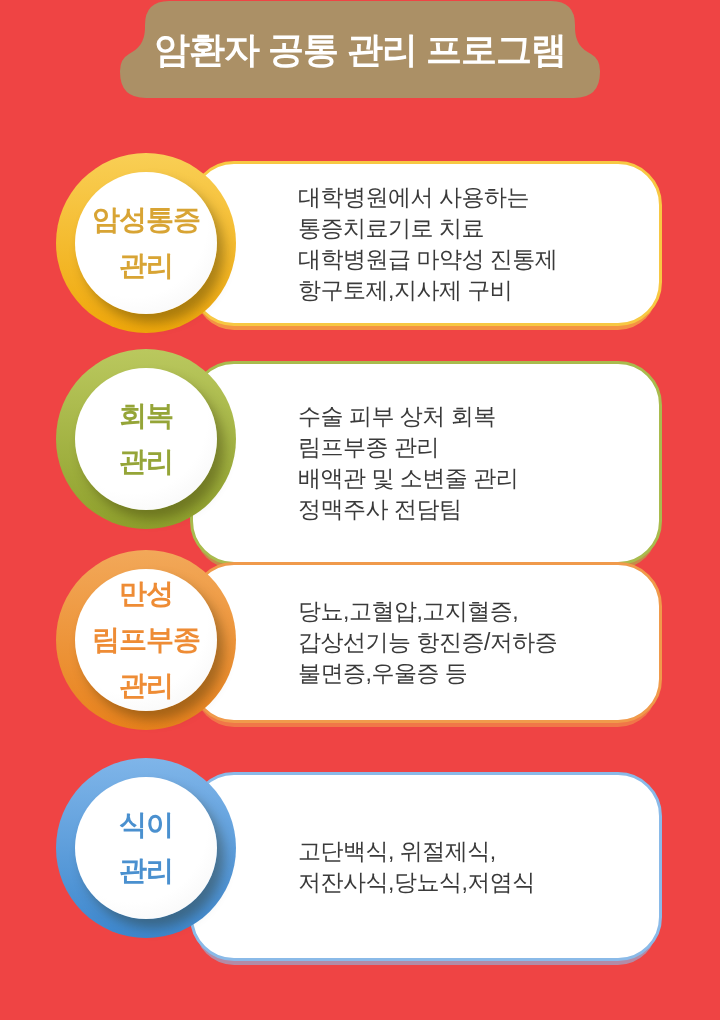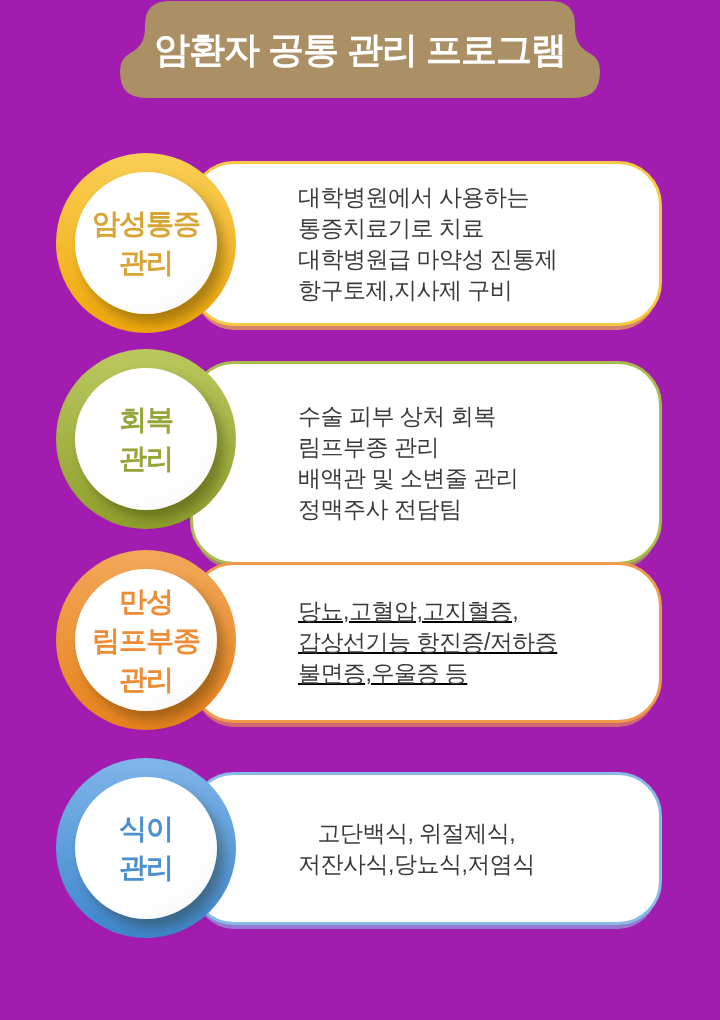--- a/index.html
+++ b/index.html
@@ -55,22 +55,22 @@
     background: #ffffff;
     border: 3px solid var(--box-border, #ccc);
     border-radius: 44px;
     box-shadow: 0 9px 0 -5px var(--shadow-color, rgba(0,0,0,0.15));
     display: flex;
     align-items: center;
     padding-left: 105px;
   }
   .s1 .box { top: 8px;  height: 165px; }
   .s2 .box { top: 12px; height: 204px; }
-  .s3 .box { top: 12px; height: 161px; text-decoration: underline; }
-  .s4 .box { top: 14px; height: 153px; text-align: center; }
+  .s3 .box { top: 12px; height: 161px; }
+  .s4 .box { top: 14px; height: 189px; }
 
   .box-text {
     font-size: 23px;
     line-height: 31px;
     letter-spacing: -0.5px;
     color: #3a3a3a;
     white-space: pre-line;
   }
 
   .ring {
@@ -89,31 +89,31 @@
     background: #ffffff;
     background: radial-gradient(circle at 40% 35%, #ffffff 60%, #f2f2f2 100%);
     box-shadow: 7px 9px 12px rgba(40, 35, 0, 0.35);
     display: flex;
     align-items: center;
     justify-content: center;
   }
   .circle-title {
     font-size: 28px;
     font-weight: bold;
-    line-height: 39px;
+    line-height: 46px;
     letter-spacing: -1px;
     text-align: center;
     color: var(--title-color, #555);
     white-space: pre-line;
   }
 </style>
 </head>
 <body style="background: rgb(248, 245, 240);">
 
-<div class="canvas" style="background: #a21caf;">
+<div class="canvas" style="background: #ef4444;">
 
   <svg class="header-svg" viewBox="0 0 720 110" aria-hidden="true">
     <path d="M 169 1 L 551 1 Q 575 1 575 25 L 575 27 C 575 43 582 49 591 54 Q 600 59 600 71 L 600 72 Q 600 98 574 98 L 146 98 Q 120 98 120 72 L 120 71 Q 120 59 129 54 C 138 49 145 43 145 27 L 145 25 Q 145 1 169 1 Z" fill="#ab9066"></path>
   </svg>
   <div class="header-title">암환자 공통 관리 프로그램</div>
 
   <div class="section s1" style="--ring-top: #f9cf55; --ring-bottom: #efa70a; --box-border: #f7c843; --title-color: #d8a434; --shadow-color: #f7c84399;">
     <div class="box">
       <div class="box-text">대학병원에서 사용하는
 통증치료기로 치료

